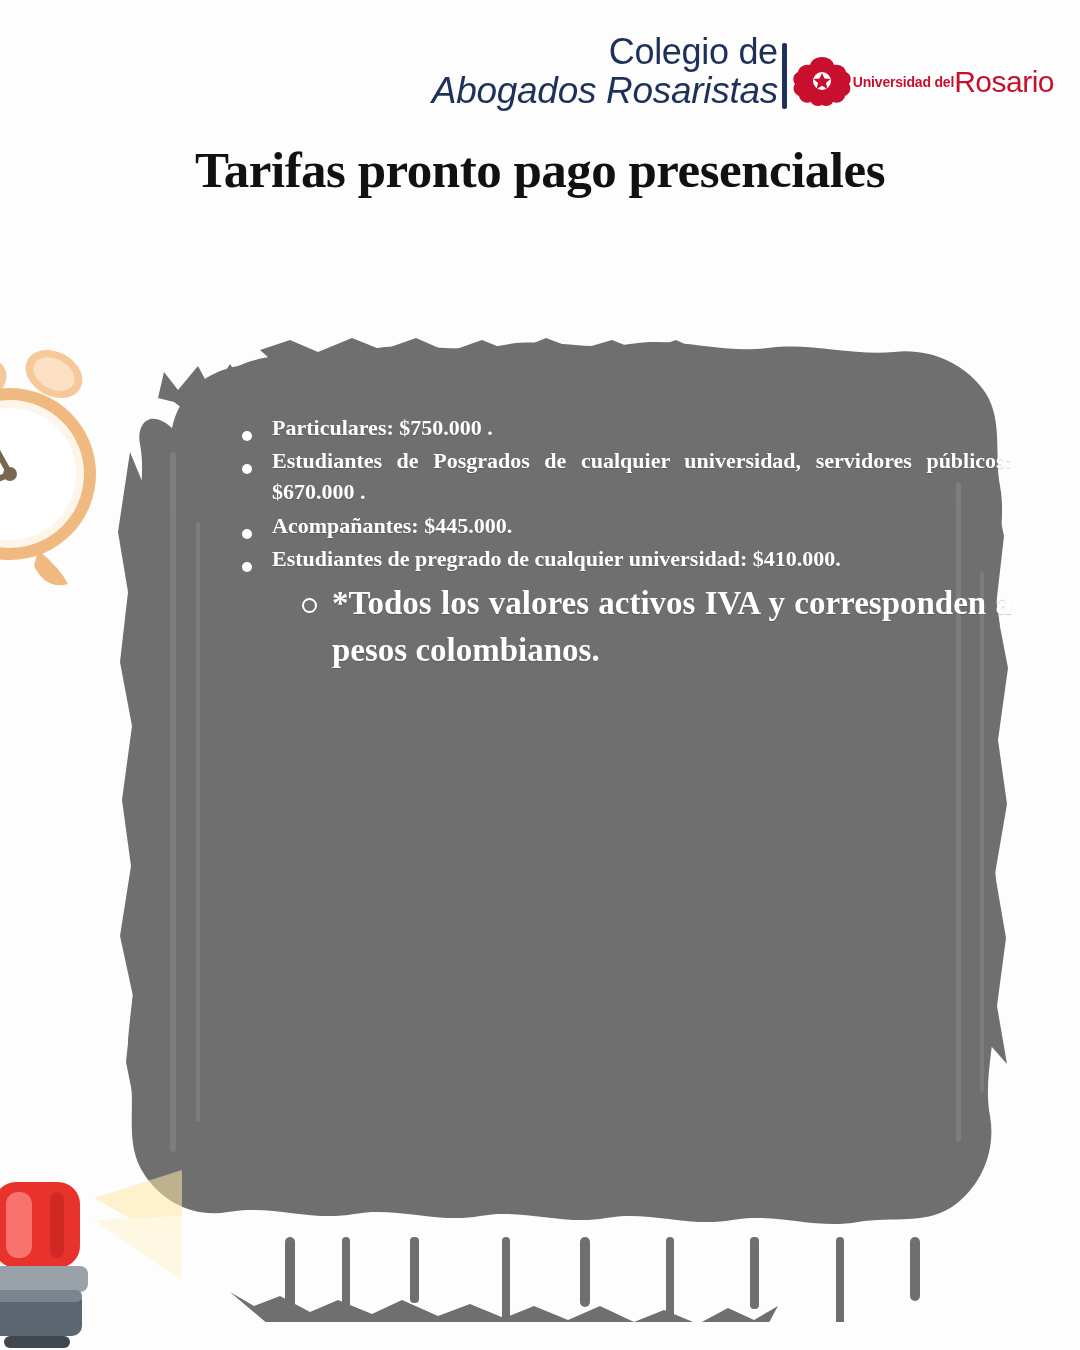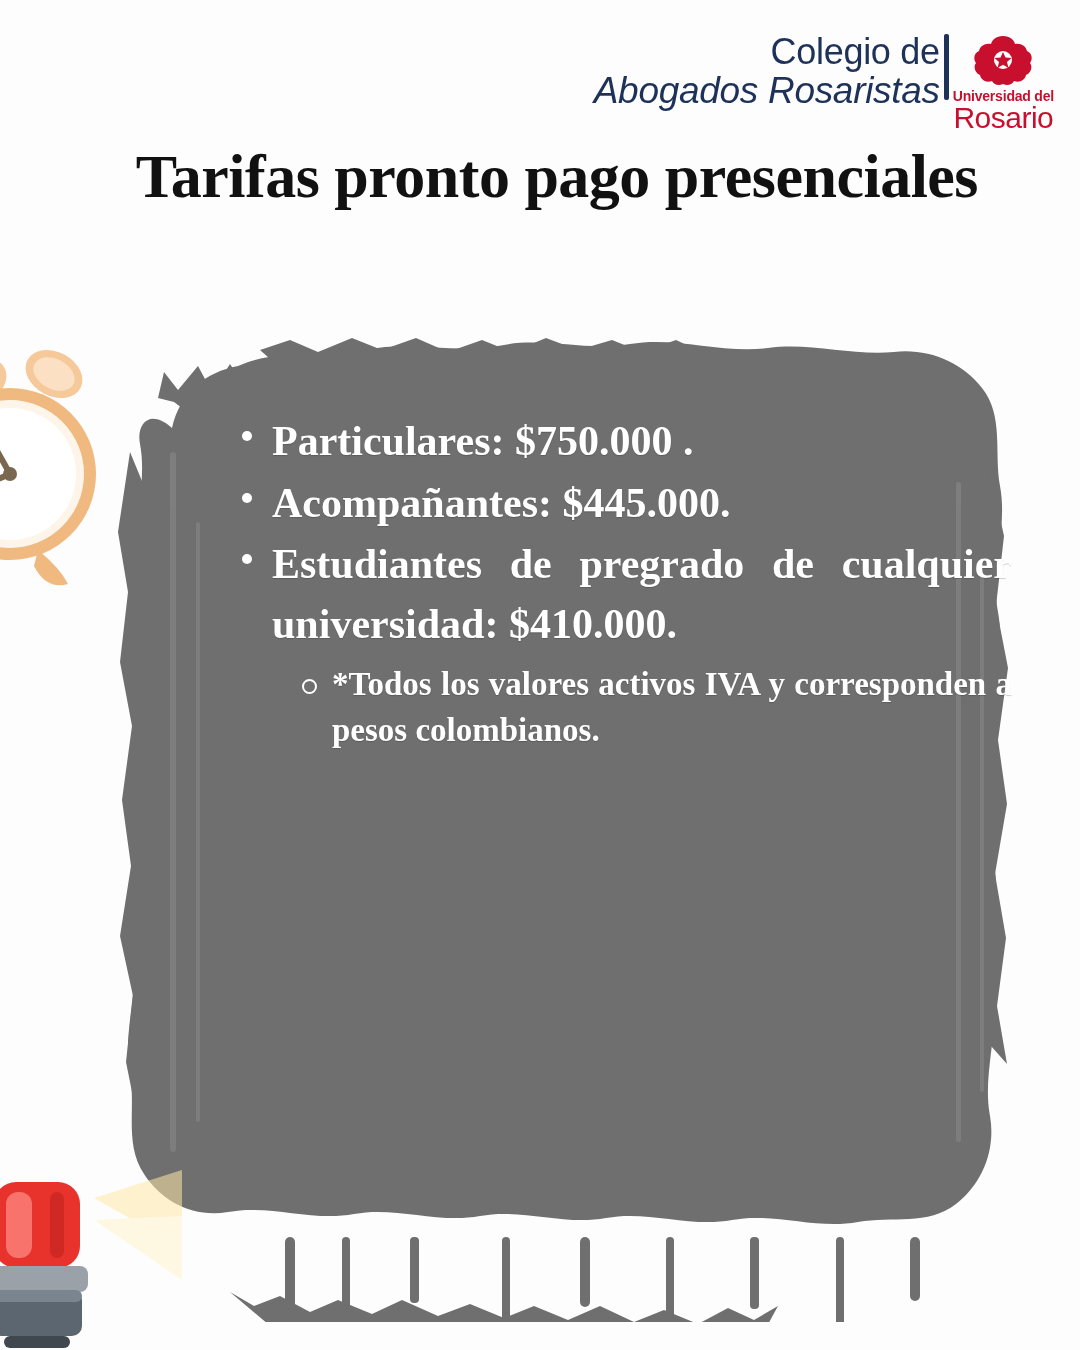--- a/index.html
+++ b/index.html
@@ -14,61 +14,61 @@
     position: relative;
     width: 1080px; height: 1350px;
     background: #fdfdfd;
   }
 
   
   .header {
     position: absolute;
     top: 34px; right: 26px;
     display: flex;
-    align-items: flex-start;
+    align-items: flex-end;
     gap: 4px;
   }
   .cab-logo {
     text-align: right;
     color: #1d3159;
     line-height: 1.0;
     font-family: "Liberation Sans", sans-serif;
     font-weight: 400;
   }
   .cab-logo .l1 { font-size: 36px; letter-spacing: -0.3px; }
   .cab-logo .l2 { font-size: 37px; letter-spacing: -0.3px; margin-top: 2px; font-style: italic; }
   .divider-bar {
     width: 5px; height: 66px;
     background: #1d3159;
     border-radius: 2px;
   }
   .ur-logo {
     display: flex;
-    flex-direction: column;
+    flex-direction: row;
     align-items: center;
     color: #c8102e;
     font-family: "Liberation Sans", sans-serif;
   }
   .ur-crest {
     width: 62px; height: 52px;
     position: relative;
     margin-bottom: 2px;
   }
   .ur-crest svg { display: block; }
   .ur-logo .ur-l1 { font-size: 14px; font-weight: 700; letter-spacing: -0.2px; }
   .ur-logo .ur-l2 { font-size: 30px; font-weight: 400; line-height: 0.95; letter-spacing: -0.5px; }
 
   
   .title {
     position: absolute;
     top: 142px; left: 0; right: 0;
-    text-align: right;
+    text-align: center;
     font-family: "Liberation Serif", serif;
     font-weight: 700;
-    font-size: 62px;
+    font-size: 51px;
     line-height: 1.12;
     color: #111111;
     padding: 0 102px;
     letter-spacing: -0.5px;
   }
 
   
   .blob-wrap {
     position: absolute;
     left: 110px; top: 332px;
@@ -83,21 +83,21 @@
     width: 780px;
     color: #ffffff;
   }
   ul.rates {
     list-style: none;
     margin: 0; padding: 0;
   }
   ul.rates > li {
     position: relative;
     padding-left: 40px;
-    font-size: 42px;
+    font-size: 22px;
     line-height: 1.42;
     font-weight: 700;
     text-align: justify;
     margin-bottom: 2px;
     text-shadow: 0 1px 1px rgba(0,0,0,0.18);
   }
   ul.rates > li::before {
     content: "";
     position: absolute;
     left: 10px; top: 19px;
@@ -235,20 +235,21 @@
         <rect x="86" y="190" width="4" height="600" rx="2"></rect>
         <rect x="846" y="150" width="5" height="660" rx="2"></rect>
         <rect x="870" y="240" width="4" height="520" rx="2"></rect>
       </g>
     </svg>
   </div>
 
   <div class="content">
     <ul class="rates">
       <li>Particulares: $750.000 .</li>
+      <li>Estudiantes de Posgrados de cualquier universidad, servidores públicos: $670.000 .</li>
       <li>Acompañantes: $445.000.</li>
       <li>Estudiantes de pregrado de cualquier universidad: $410.000.</li>
     </ul>
     <ul class="sub">
       <li>*Todos los valores activos IVA y corresponden a pesos colombianos.</li>
     </ul>
   </div>
 
   <div class="clock">
     <svg viewBox="0 0 190 265" width="190" height="265" aria-hidden="true">

